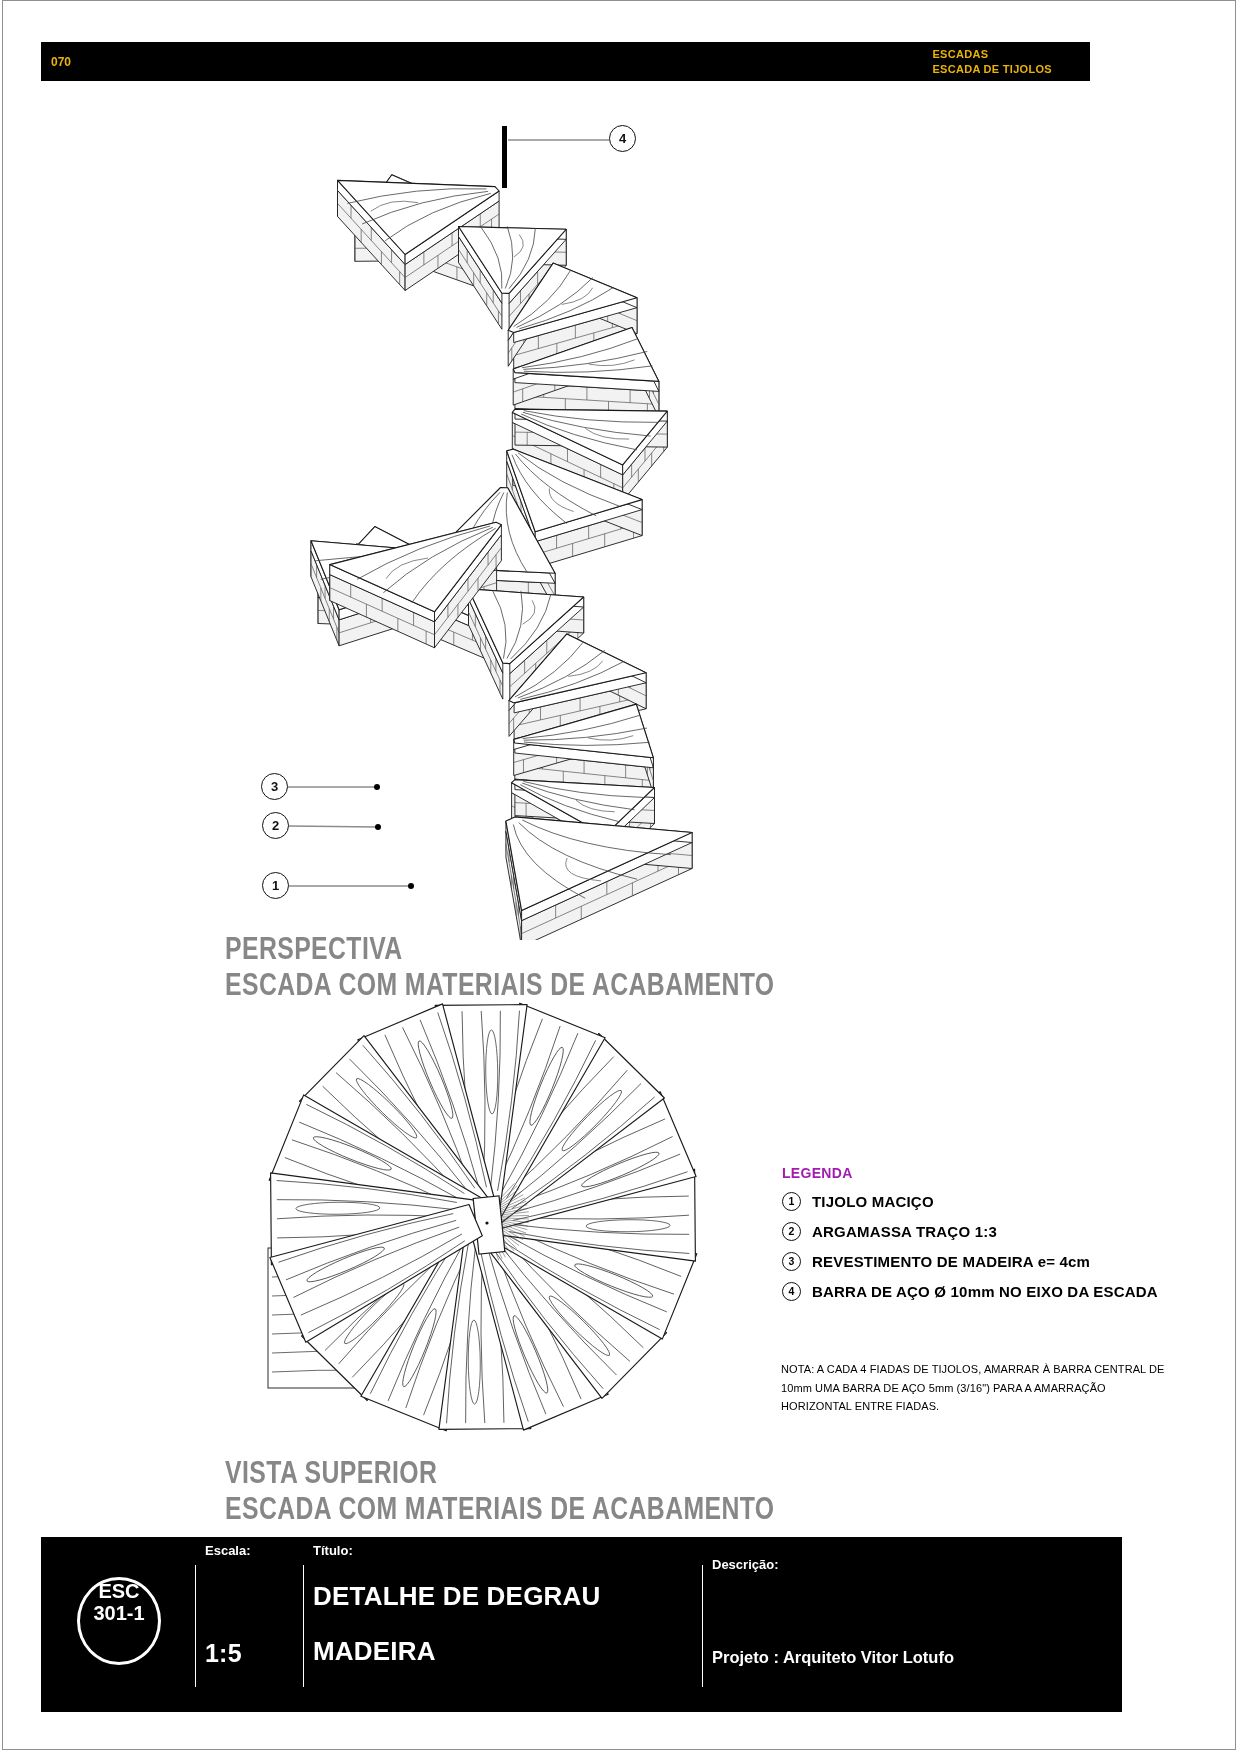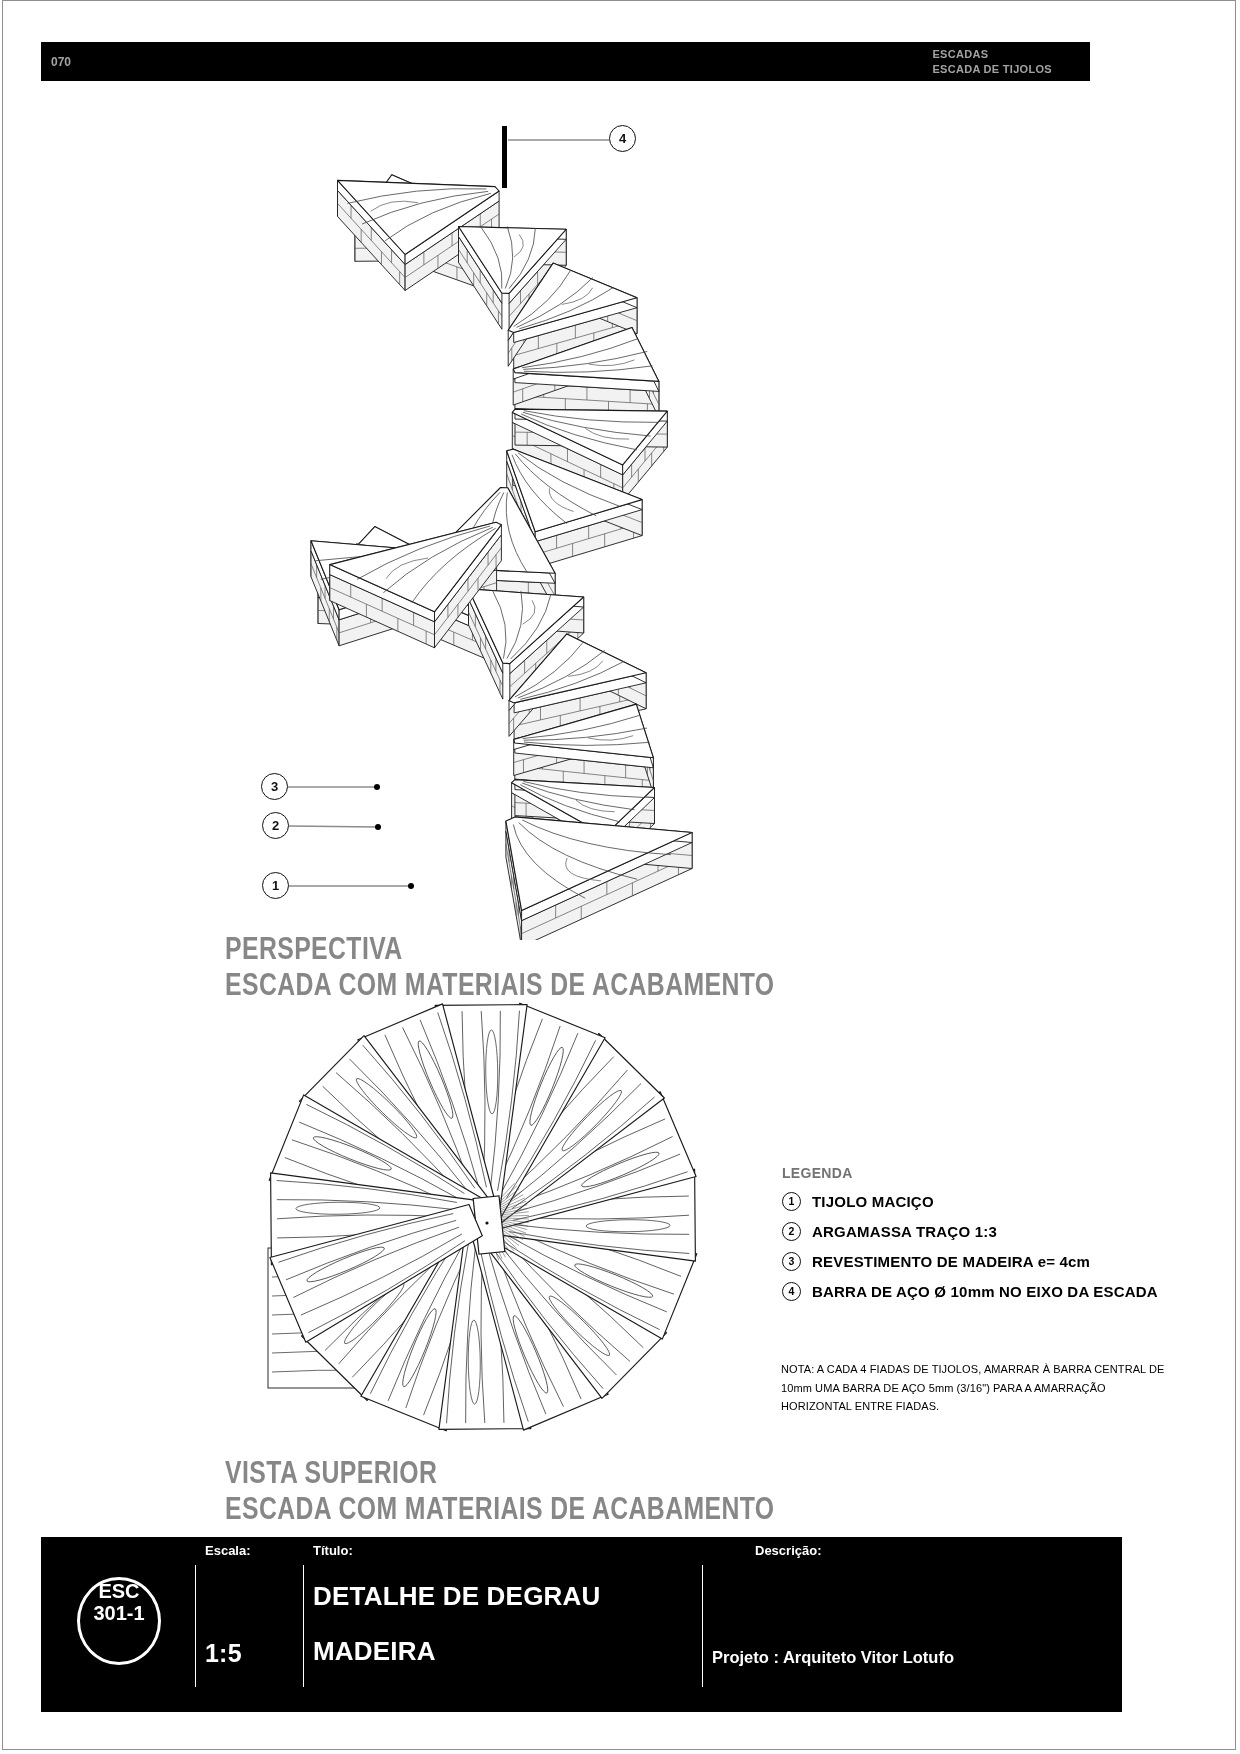--- a/index.html
+++ b/index.html
@@ -1,31 +1,31 @@
 <!DOCTYPE html>
 <html><head>
 <meta charset="utf-8">
 <style>
   html,body{margin:0;padding:0;background:#e8e8e8;}
   #page{position:relative;width:1240px;height:1754px;background:#fff;overflow:hidden;
         font-family:"Liberation Sans",sans-serif;}
   .frame{position:absolute;left:2px;top:0;width:1232px;height:1748px;border:1px solid #8f8f8f;pointer-events:none;}
   
-  .hbar{position:absolute;left:41px;top:42px;width:1049px;height:39px;background:#000;color:#a3a3a3;}
+  .hbar{position:absolute;left:41px;top:42px;width:1049px;height:39px;background:#000;color:#eab308;}
   .hbar .num{position:absolute;left:10px;top:13px;font-size:12px;font-weight:bold;}
   .hbar .hright{position:absolute;right:38px;top:5px;text-align:left;font-size:11px;font-weight:bold;line-height:15px;letter-spacing:.3px;}
   
   .gtitle{position:absolute;color:#878787;font-weight:bold;font-size:31px;line-height:36px;
           transform:scaleX(.8);transform-origin:left top;white-space:nowrap;letter-spacing:.5px;}
   
   .callout{position:absolute;width:27px;height:27px;border:1.7px solid #111;border-radius:50%;background:#fff;
            display:flex;align-items:center;justify-content:center;font-size:13px;font-weight:bold;color:#111;box-sizing:border-box;}
   
   .legend{position:absolute;left:782px;top:1165px;width:380px;}
-  .legend .ltitle{font-size:14px;font-weight:bold;letter-spacing:.3px;color:#737373;}
+  .legend .ltitle{font-size:14px;font-weight:bold;letter-spacing:.3px;color:#a21caf;}
   .lrow{display:flex;align-items:center;margin-top:10px;height:20px;}
   .lrow:first-of-type{margin-top:17px;}
   .lbubble{width:19px;height:19px;border:1.6px solid #111;border-radius:50%;display:flex;align-items:center;justify-content:center;
            font-size:10.5px;font-weight:bold;box-sizing:border-box;flex:none;}
   .ltext{margin-left:11px;font-size:15px;font-weight:bold;letter-spacing:.2px;white-space:nowrap;}
   .note{position:absolute;left:781px;top:1360px;width:392px;font-size:11px;font-weight:normal;line-height:18.5px;letter-spacing:.1px;}
   
   .tblock{position:absolute;left:41px;top:1537px;width:1081px;height:175px;background:#000;color:#fff;}
   .stamp{position:absolute;left:36px;top:40px;width:84px;height:88px;border:3px solid #fff;border-radius:50%;
          display:flex;flex-direction:column;align-items:center;box-sizing:border-box;}
@@ -836,16 +836,16 @@
       <div>301-1</div>
     </div>
     <div class="vsep" style="left:154px;"></div>
     <div class="vsep" style="left:262px;"></div>
     <div class="vsep" style="left:661px;"></div>
     <div class="tb-label" style="left:164px;top:6px;">Escala:</div>
     <div class="tb-big" style="left:164px;top:102px;font-size:25px;">1:5</div>
     <div class="tb-label" style="left:272px;top:6px;">Título:</div>
     <div class="tb-big" style="left:272px;top:44px;">DETALHE DE DEGRAU</div>
     <div class="tb-big" style="left:272px;top:99px;">MADEIRA</div>
-    <div class="tb-label" style="left:671px;top:6px;margin-left:43px;">Descrição:</div>
+    <div class="tb-label" style="left:671px;top:20px;">Descrição:</div>
     <div class="tb-desc" style="left:671px;top:110px;">Projeto : Arquiteto Vitor Lotufo</div>
   </div>
 </div>
 
 </body></html>

